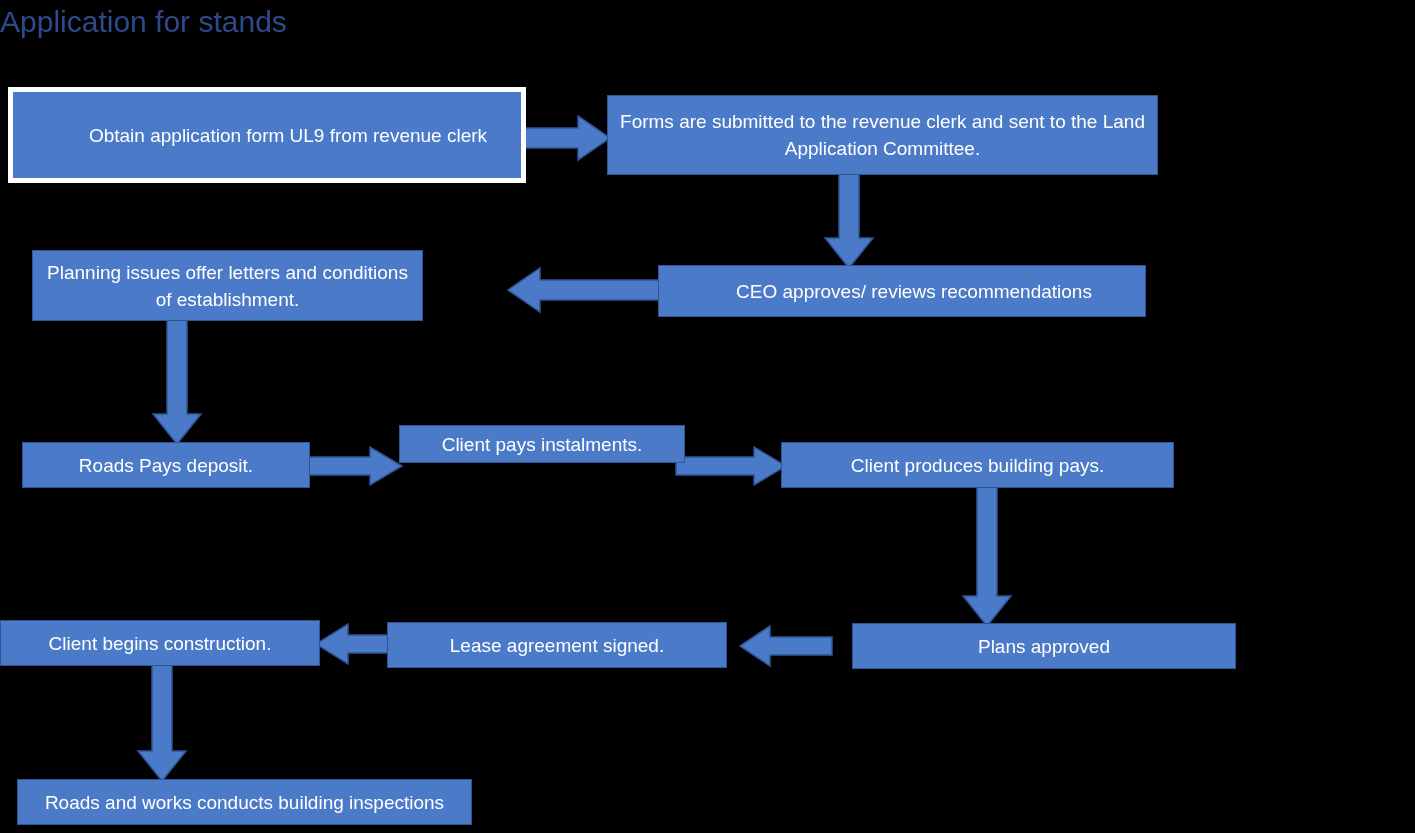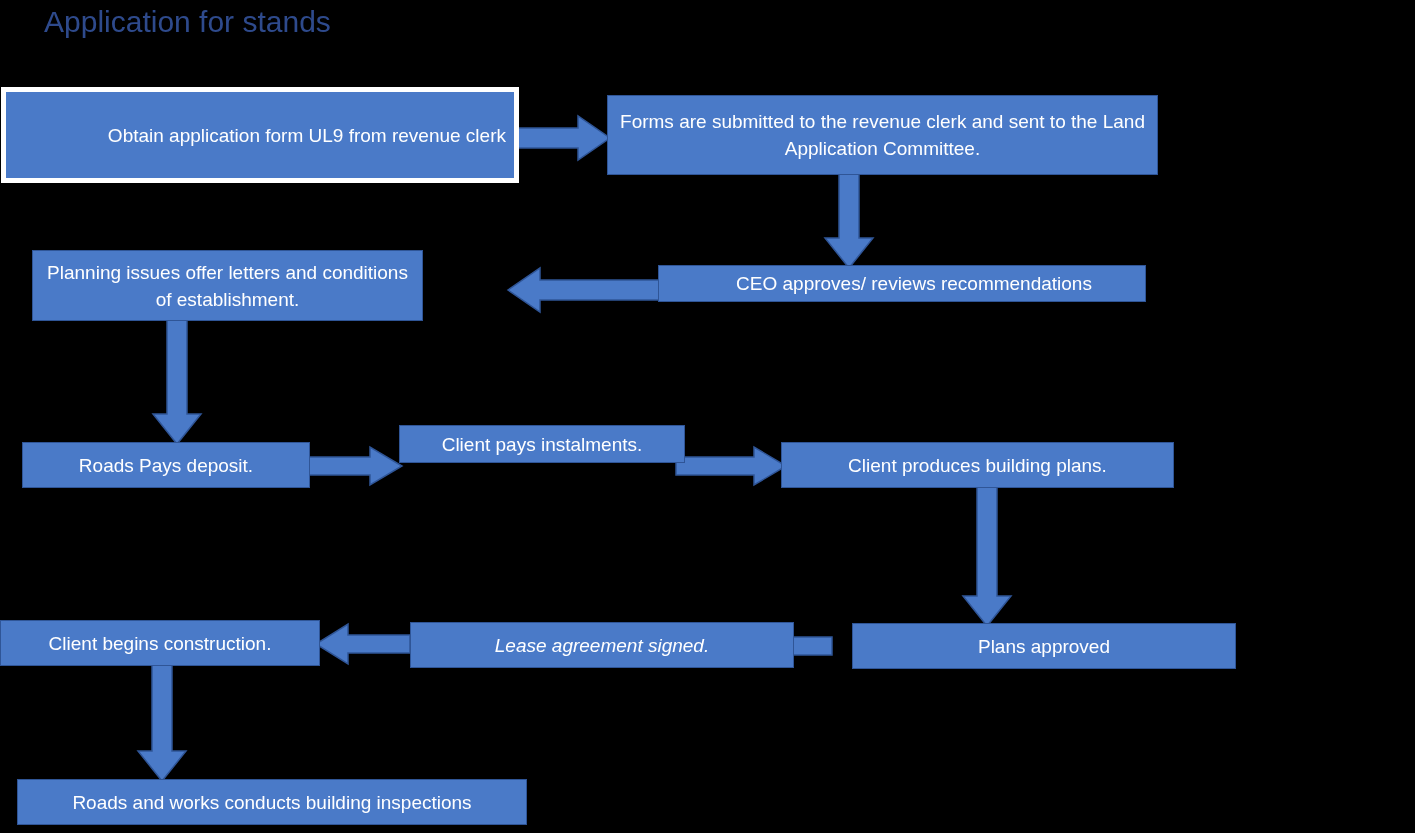--- a/index.html
+++ b/index.html
@@ -20,21 +20,20 @@
   .title {
     position: absolute;
     left: 0px;
     top: 3px;
     font-size: 30px;
     line-height: 38px;
     color: #2E4A8C;
     letter-spacing: 0px;
     white-space: nowrap;
     font-weight: 400;
-    padding-left: 44px;
   }
   .node {
     position: absolute;
     box-sizing: border-box;
     background: #4A7AC8;
     border: 1px solid #2F5597;
     color: #FFFFFF;
     font-size: 19px;
     line-height: 27px;
     display: flex;
@@ -43,23 +42,24 @@
     text-align: center;
     padding: 2px 8px;
     z-index: 3;
   }
   .node.outlined {
     border: 0;
     background: #4A7AC8;
     box-shadow: 0 0 0 5px #FFFFFF;
   }
   .node.align-left {
-    justify-content: flex-end;
+    justify-content: center;
     text-align: left;
     padding-left: 50px;
+    margin-left: 7px;
   }
   .arrow {
     position: absolute;
     z-index: 2;
   }
   .arrow svg {
     display: block;
     overflow: visible;
   }
 </style>
@@ -71,53 +71,53 @@
   <div class="title">Application for stands</div>
 
   <div class="node outlined align-left" style="left:6px; top:92px; width:508px; height:86px;">
     <span>Obtain application form UL9 from revenue clerk</span>
   </div>
 
   <div class="node" style="left:607px; top:95px; width:551px; height:80px;">
     <span>Forms are submitted to the revenue clerk and sent to the Land Application Committee.</span>
   </div>
 
-  <div class="node" style="left:658px; top:265px; width:488px; height:37px;padding-left:32px;">
+  <div class="node" style="left:658px; top:265px; width:488px; height:52px;padding-left:32px;">
     <span>CEO approves/ reviews recommendations</span>
   </div>
 
   <div class="node" style="left:32px; top:250px; width:391px; height:71px;text-align:center;">
     <span>Planning issues offer letters and conditions of establishment.</span>
   </div>
 
   <div class="node" style="left:22px; top:442px; width:288px; height:46px;">
     <span>Roads Pays deposit.</span>
   </div>
 
   <div class="node" style="left:399px; top:425px; width:286px; height:38px;">
     <span>Client pays instalments.</span>
   </div>
 
   <div class="node" style="left:781px; top:442px; width:393px; height:46px;">
-    <span>Client produces building plans.</span>
+    <span>Client produces building pays.</span>
   </div>
 
   <div class="node" style="left:816px; top:623px; width:384px; height:46px;margin-left:36px;">
     <span>Plans approved</span>
   </div>
 
-  <div class="node" style="left:410px; top:622px; width:384px; height:46px;font-style:italic;">
+  <div class="node" style="left:387px; top:622px; width:340px; height:46px;">
     <span>Lease agreement signed.</span>
   </div>
 
   <div class="node" style="left:0px; top:620px; width:320px; height:46px;text-align:center;">
     <span>Client begins construction.</span>
   </div>
 
-  <div class="node" style="left:17px; top:779px; width:510px; height:46px;">
+  <div class="node" style="left:17px; top:779px; width:455px; height:46px;">
     <span>Roads and works conducts building inspections</span>
   </div>
 
   <div class="arrow" style="left:516px; top:114px; width:96px; height:48px;">
     <svg width="96" height="48" viewBox="0 0 96 48">
       <polygon points="0,14 62,14 62,2 94,24 62,46 62,34 0,34" fill="#4A7AC8" stroke="#2F5597" stroke-width="1.5"></polygon>
     </svg>
   </div>
 
   <div class="arrow" style="left:822px; top:170px; width:54px; height:100px;">

